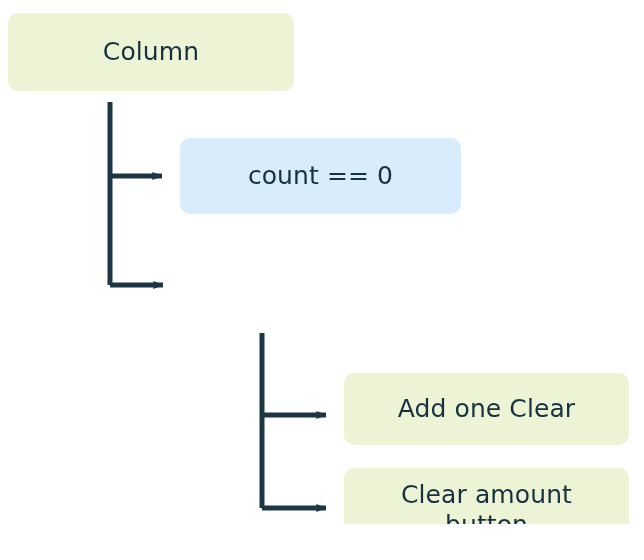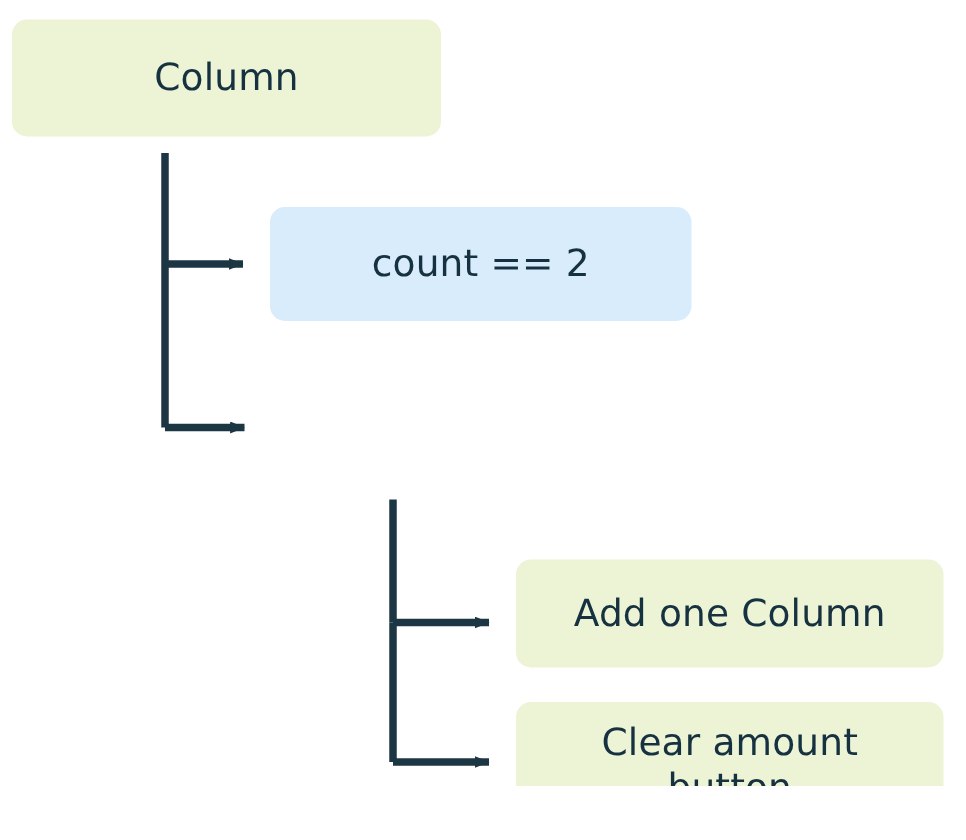--- a/index.html
+++ b/index.html
@@ -76,26 +76,26 @@
       <path d="M 262 415 L 262 508" stroke="#1d3644" stroke-width="5" fill="none" stroke-linecap="butt"></path>
       <path d="M 262 508 L 326 508" stroke="#1d3644" stroke-width="5" fill="none" marker-end="url(#arrowhead)"></path>
     </g>
   </svg>
 
   <div class="node node-fill-green" id="node-column" style="left: 8px; top: 13px; width: 286px; height: 78px;">
     <span class="node-label">Column</span>
   </div>
 
   <div class="node node-fill-blue" id="node-count-condition" style="left: 180px; top: 138px; width: 281px; height: 76px;">
-    <span class="node-label">count == 2</span>
+    <span class="node-label">count == 0</span>
   </div>
 
 
   <div class="node node-fill-green" id="node-add-one-button" style="left: 344px; top: 373px; width: 285px; height: 72px;">
-    <span class="node-label">Add one Column</span>
+    <span class="node-label">Add one Clear</span>
   </div>
 
   <div class="node node-fill-green" id="node-clear-amount-button" style="left: 344px; top: 468px; width: 285px; height: 84px;">
     <span class="node-label">Clear amount
 button</span>
   </div>
 
 </div>
 
 </body></html>

